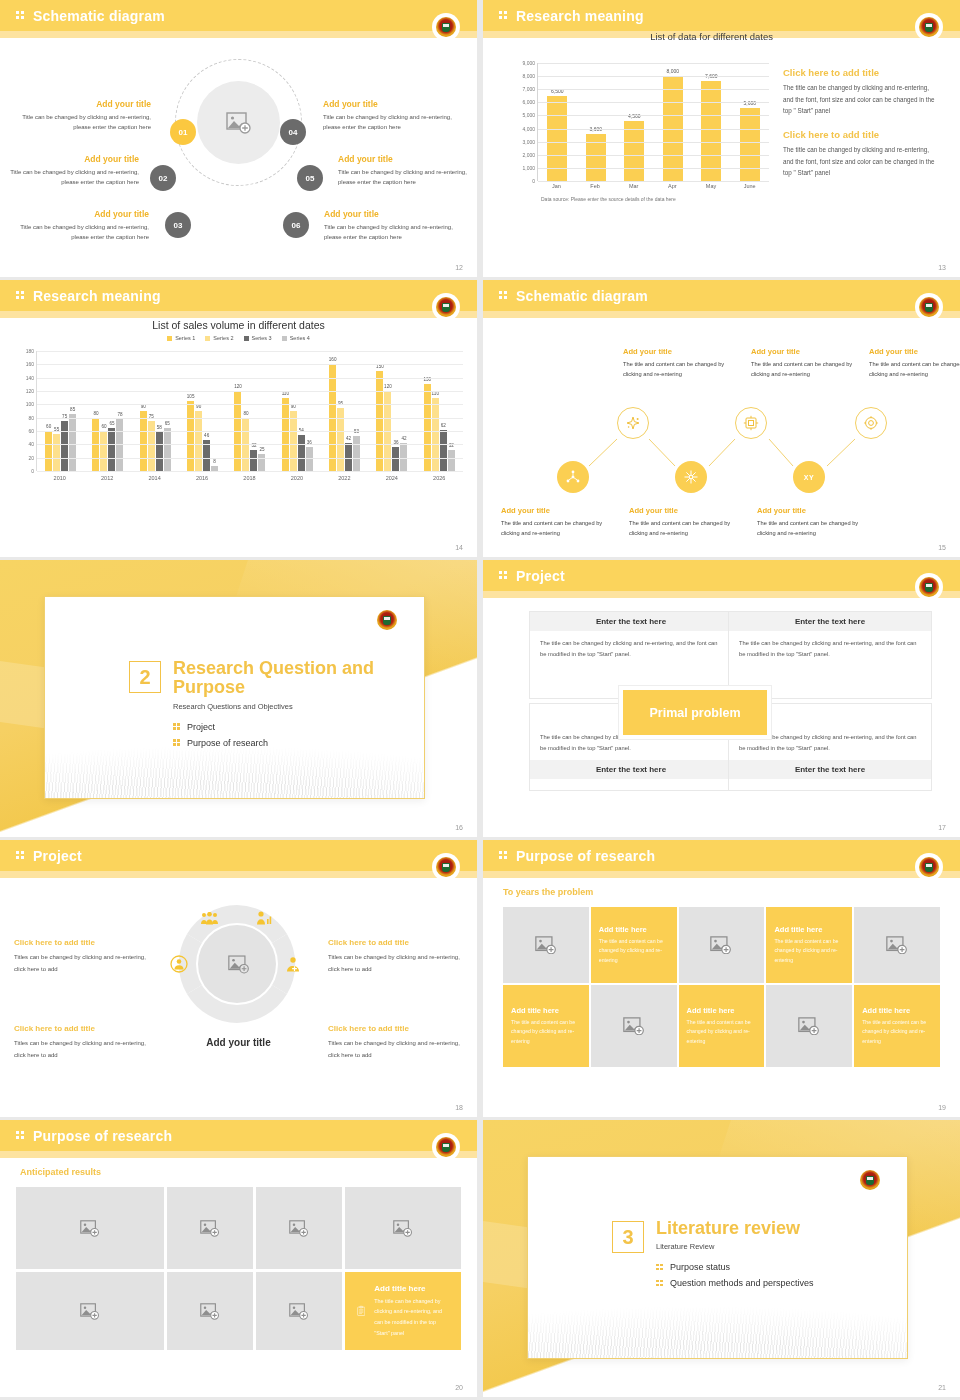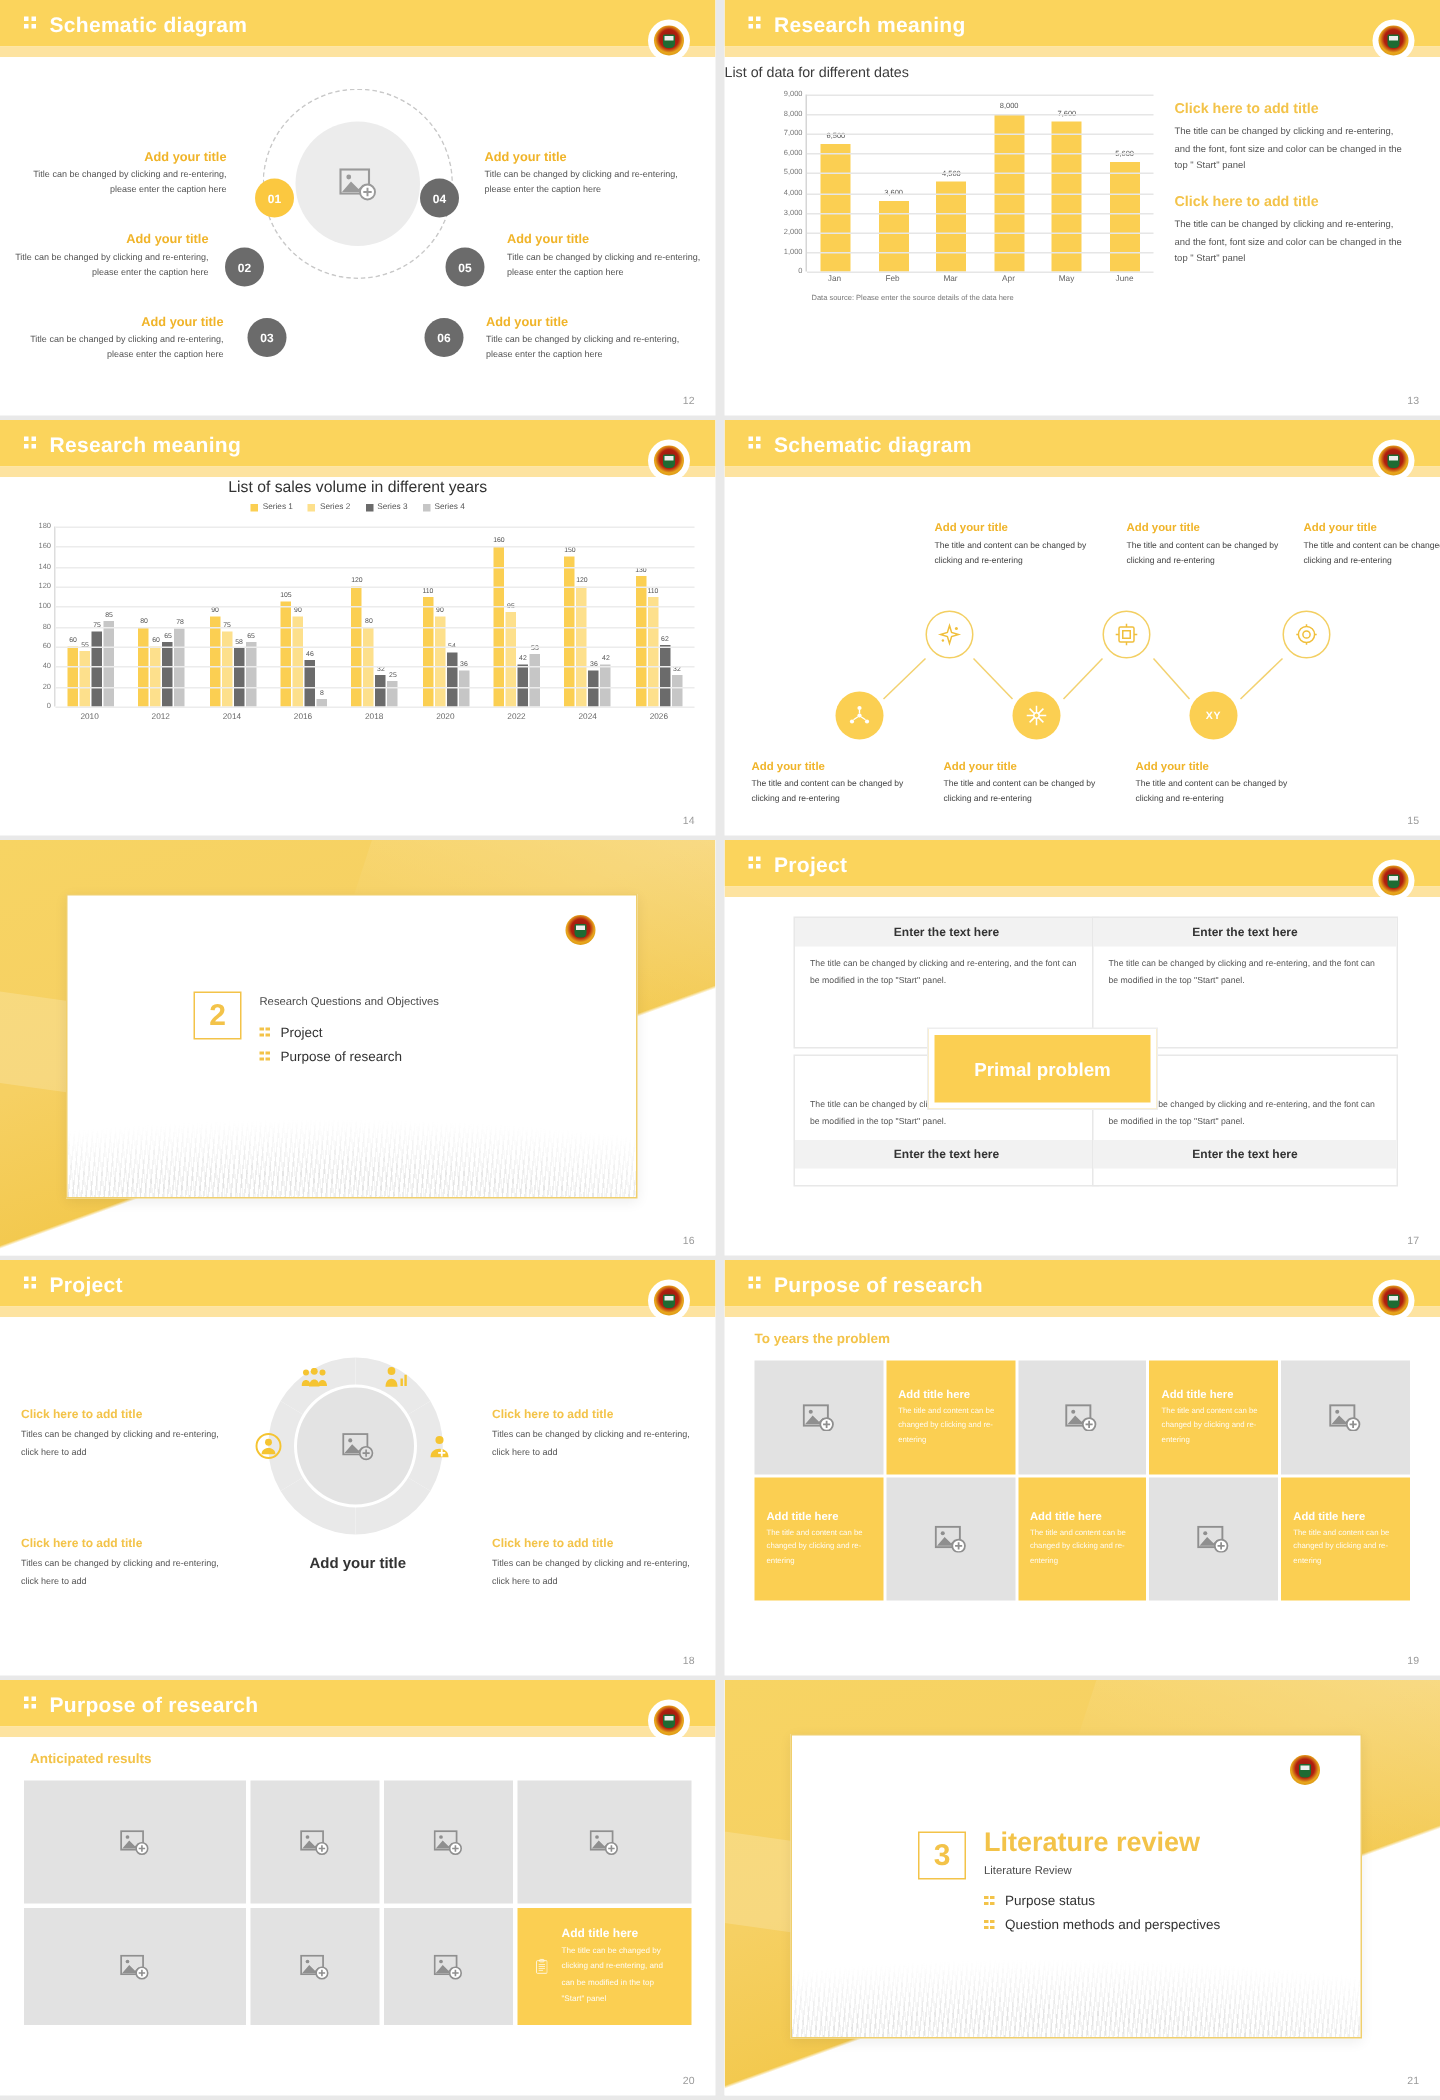--- a/index.html
+++ b/index.html
@@ -91,21 +91,21 @@
     display:flex;align-items:center;justify-content:center;
     font-size:8px; font-weight:bold;
   }
   .s1-node.active{ background:#fbc840; }
   .s1-txt{ position:absolute; width:133px; font-size:6px; color:#555; line-height:1.65; }
   .s1-txt .t{ font-size:8.5px; font-weight:bold; color:#f0b429; margin-bottom:2px; display:block;}
   .s1-txt.r{ text-align:right; }
   .s1-txt.l{ text-align:left; }
 
   
-  .chart-title{ text-align:left; font-size:9.5px; color:#3b3b3b; padding-top:12px; font-weight:normal;}
+  .chart-title{ text-align:right; font-size:9.5px; color:#3b3b3b; font-weight:normal;}
   .bc{ position:absolute; left:24px; top:32px; width:262px; height:135px; }
   .bc .axis{ position:absolute; left:0; top:0; width:30px; height:118px; }
   .bc .axis div{ position:absolute; right:2px; font-size:5px; color:#777; transform:translateY(-50%); }
   .bc .plot{ position:absolute; left:30px; top:0; right:0; height:118px; border-left:1px solid #d6d6d6; }
   .bc .gl{ position:absolute; left:0; right:0; height:1px; background:#e6e6e6; }
   .bc .bars{ position:absolute; left:0; right:0; bottom:0; top:0; display:flex; align-items:flex-end; }
   .bc .bgrp{ flex:1; display:flex; justify-content:center; align-items:flex-end; height:100%; position:relative;}
   .bc .bar{ width:20px; background:#fbcf52; }
   .bc .blabel{ position:absolute; width:100%; text-align:center; font-size:5px; color:#555; }
   .bc .cats{ position:absolute; left:30px; right:0; top:120px; display:flex; }
@@ -397,21 +397,21 @@
           <i></i>
         </span>
       <span class="hdr-title">Research meaning</span>
     </div>
     <div class="crest">
         <span class="ring">
           <span class="shield"></span>
         </span>
       </div>
     <div class="body">
-      <div class="gc-title">List of sales volume in different years</div>
+      <div class="gc-title">List of sales volume in different dates</div>
       <div class="gc-legend" id="s14-legend">
           <span><i style="background:#fbcf52"></i>Series 1</span>
           <span><i style="background:#fde08c"></i>Series 2</span>
           <span><i style="background:#6b6b6b"></i>Series 3</span>
           <span><i style="background:#c6c6c6"></i>Series 4</span>
         </div>
       <div class="gc">
         <div class="gaxis" id="s14-axis">
             <div style="top: 120px;">0</div>
             <div style="top: 106.667px;">20</div>
@@ -683,20 +683,21 @@
       <div class="sec-bg"></div>
       <div class="sec-card">
         <div class="sec-wave"></div>
         <div class="crest" style="right:24px; top:10px;">
             <span class="ring">
               <span class="shield"></span>
             </span>
           </div>
         <div class="sec-inner">
           <div class="sec-num">2</div>
+          <div class="sec-h">Research Question and Purpose</div>
           <div class="sec-sub">Research Questions and Objectives</div>
           <ul class="sec-list">
             <li>
                 <span class="dots2">
                   <i></i>
                   <i></i>
                   <i></i>
                   <i></i>
                 </span>
                 <span>Project</span>

